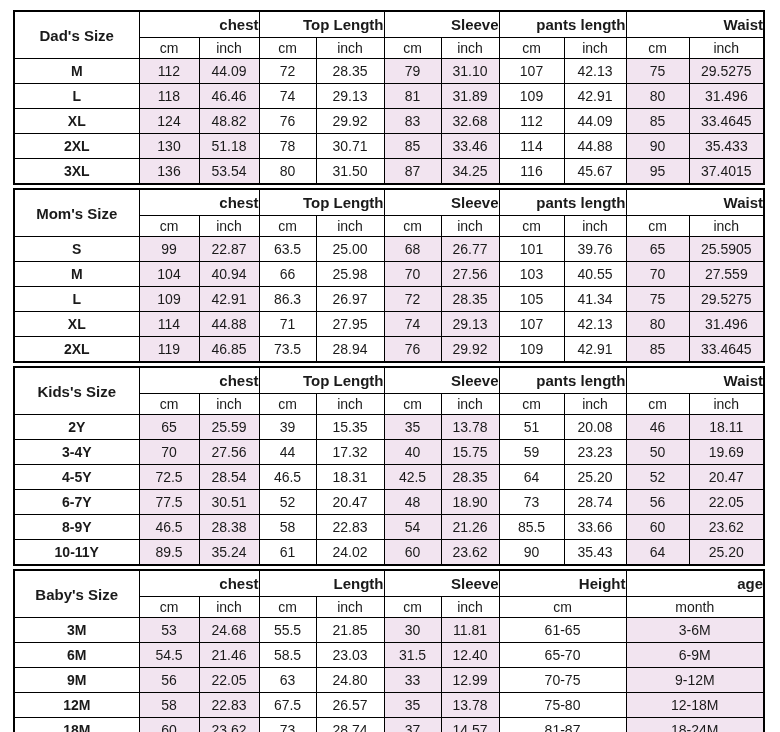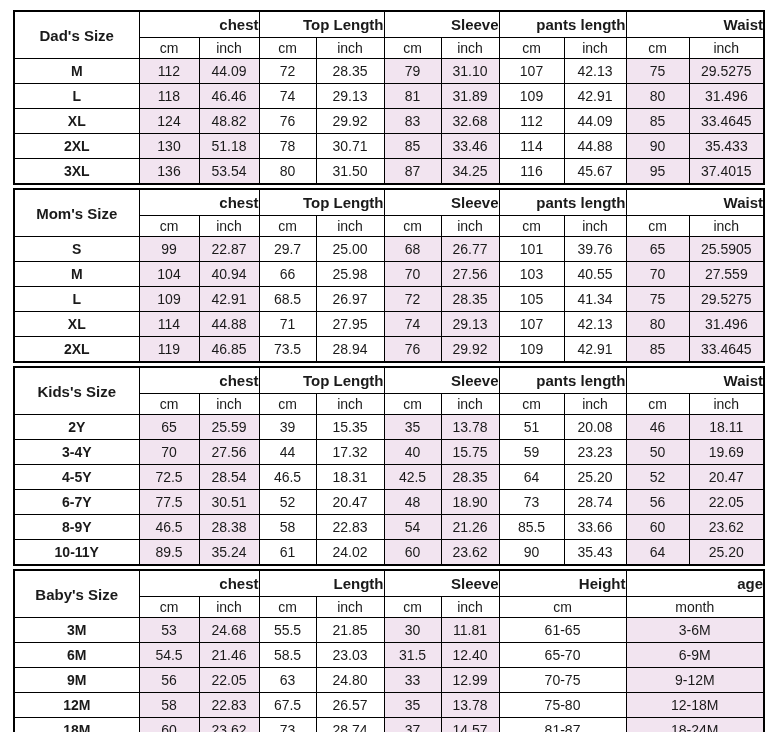--- a/index.html
+++ b/index.html
@@ -153,21 +153,21 @@
             <th colspan="1" rowspan="1" class="unit-th">inch</th>
             <th colspan="1" rowspan="1" class="unit-th">cm</th>
             <th colspan="1" rowspan="1" class="unit-th">inch</th>
             <th colspan="1" rowspan="1" class="unit-th">cm</th>
             <th colspan="1" rowspan="1" class="unit-th">inch</th>
           </tr>
           <tr>
             <td colspan="1" rowspan="1" class="size-td">S</td>
             <td colspan="1" rowspan="1" class="shaded">99</td>
             <td colspan="1" rowspan="1" class="shaded">22.87</td>
-            <td colspan="1" rowspan="1">29.7</td>
+            <td colspan="1" rowspan="1">63.5</td>
             <td colspan="1" rowspan="1">25.00</td>
             <td colspan="1" rowspan="1" class="shaded">68</td>
             <td colspan="1" rowspan="1" class="shaded">26.77</td>
             <td colspan="1" rowspan="1">101</td>
             <td colspan="1" rowspan="1">39.76</td>
             <td colspan="1" rowspan="1" class="shaded">65</td>
             <td colspan="1" rowspan="1" class="shaded">25.5905</td>
           </tr>
           <tr>
             <td colspan="1" rowspan="1" class="size-td">M</td>
@@ -179,21 +179,21 @@
             <td colspan="1" rowspan="1" class="shaded">27.56</td>
             <td colspan="1" rowspan="1">103</td>
             <td colspan="1" rowspan="1">40.55</td>
             <td colspan="1" rowspan="1" class="shaded">70</td>
             <td colspan="1" rowspan="1" class="shaded">27.559</td>
           </tr>
           <tr>
             <td colspan="1" rowspan="1" class="size-td">L</td>
             <td colspan="1" rowspan="1" class="shaded">109</td>
             <td colspan="1" rowspan="1" class="shaded">42.91</td>
-            <td colspan="1" rowspan="1">68.5</td>
+            <td colspan="1" rowspan="1">86.3</td>
             <td colspan="1" rowspan="1">26.97</td>
             <td colspan="1" rowspan="1" class="shaded">72</td>
             <td colspan="1" rowspan="1" class="shaded">28.35</td>
             <td colspan="1" rowspan="1">105</td>
             <td colspan="1" rowspan="1">41.34</td>
             <td colspan="1" rowspan="1" class="shaded">75</td>
             <td colspan="1" rowspan="1" class="shaded">29.5275</td>
           </tr>
           <tr>
             <td colspan="1" rowspan="1" class="size-td">XL</td>

